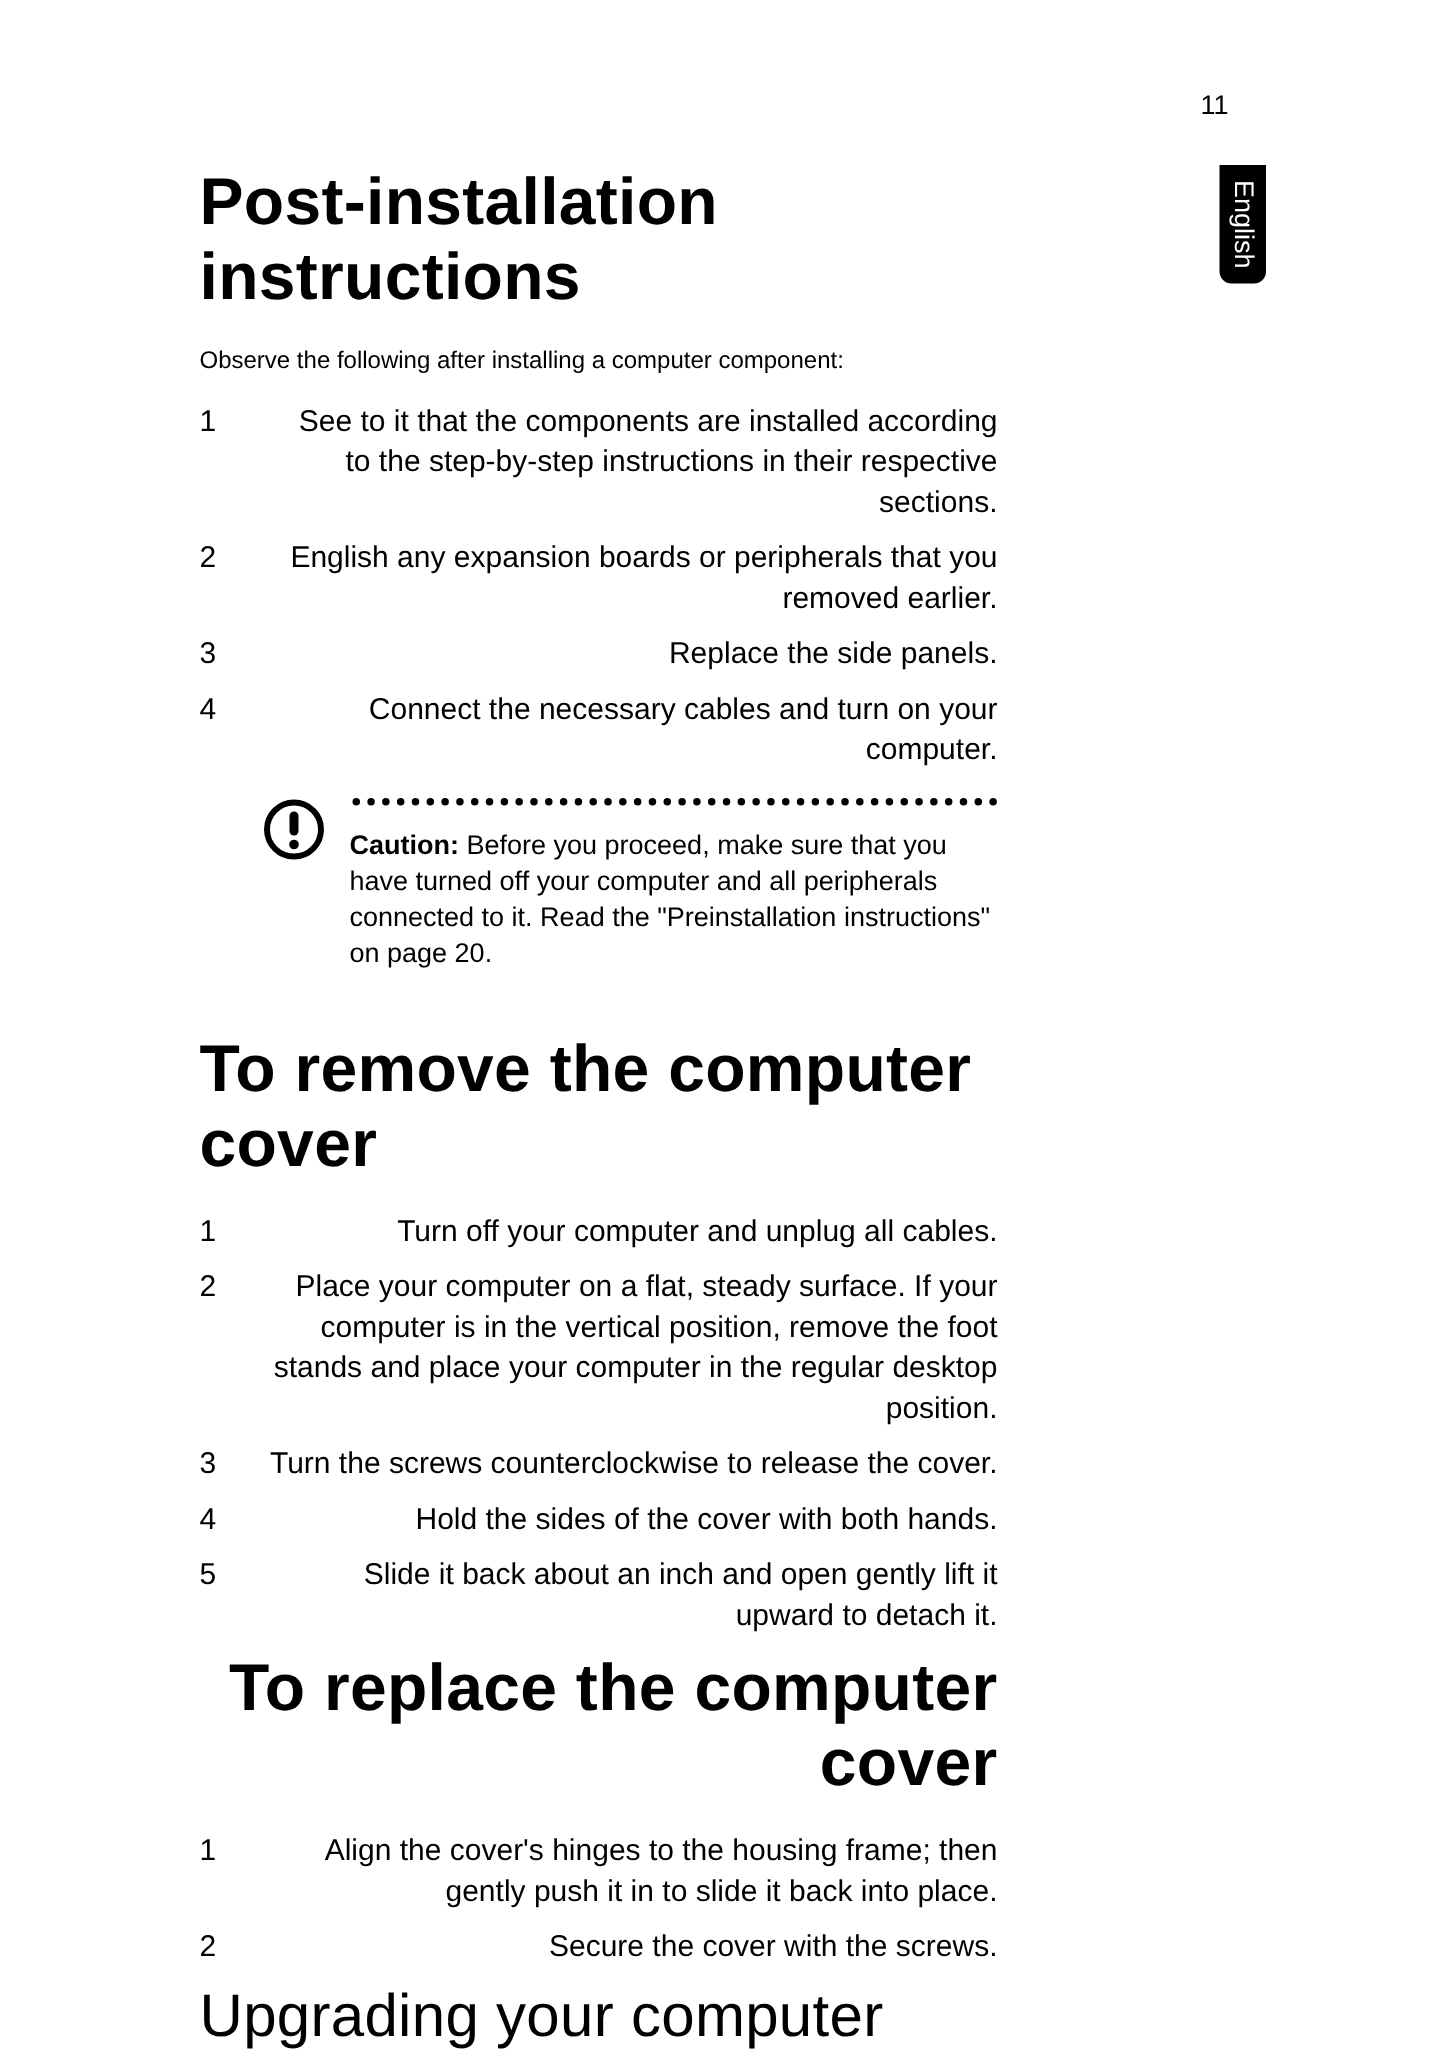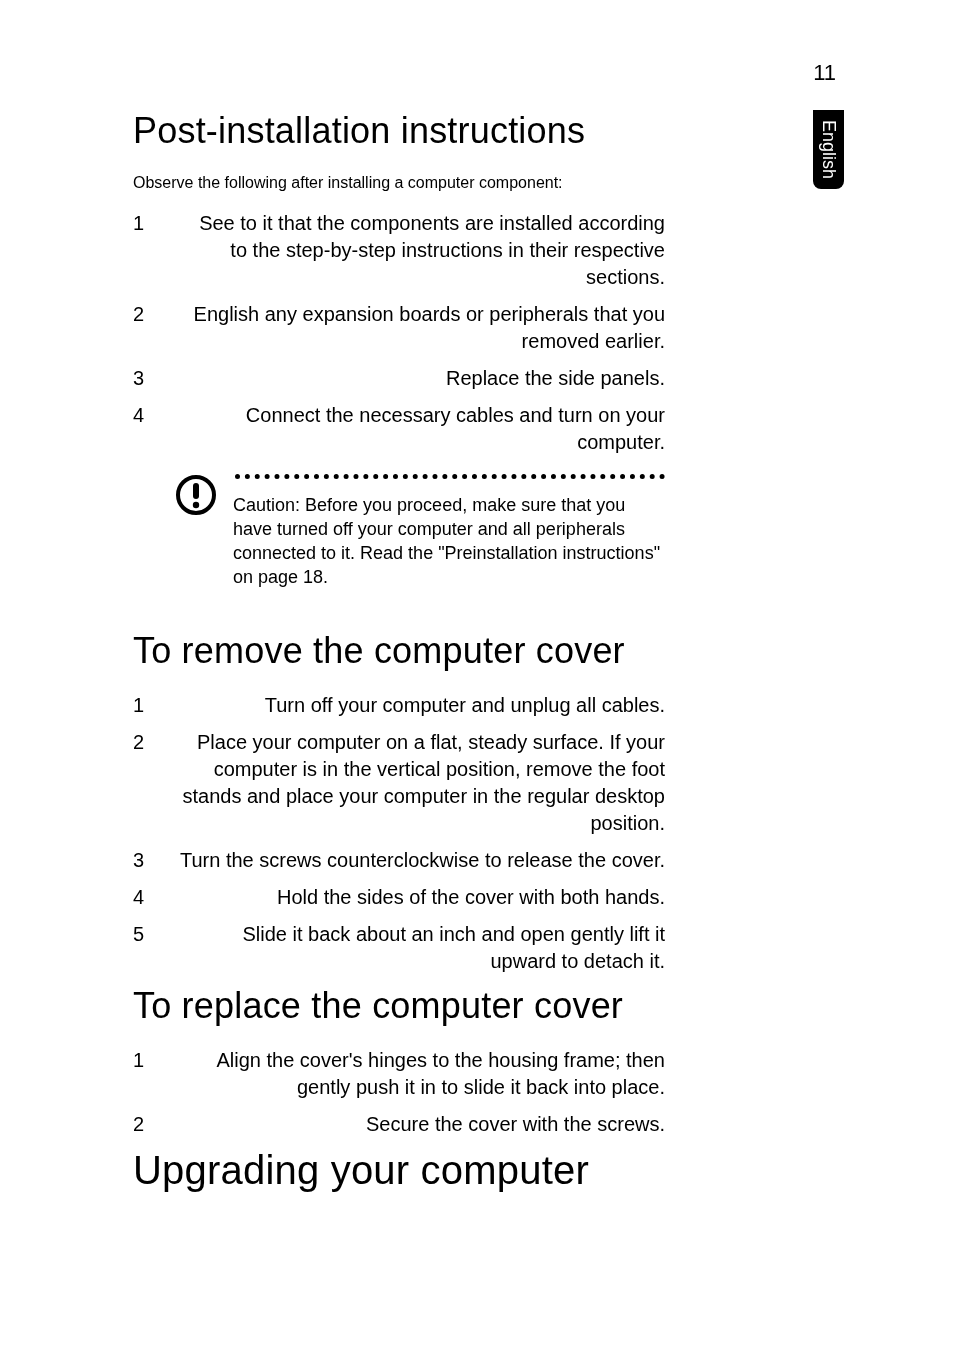--- a/index.html
+++ b/index.html
@@ -11,42 +11,42 @@
       width: 954px;
       height: 1369px;
       background: #fff;
       font-family: 'Segoe UI', Tahoma, Arial, sans-serif;
       position: relative;
       color: #000;
     }
     .page-number {
       position: absolute;
       top: 60px;
-      right: 118px;
-      font-size: 22px;
+      right: 135px;
+      font-size: 18px;
     }
     .side-tab {
       position: absolute;
       top: 110px;
       right: 110px;
       background: #000;
       color: #fff;
       writing-mode: vertical-rl;
       text-orientation: mixed;
       padding: 10px 5px;
       font-size: 18px;
       border-radius: 0 0 8px 8px;
     }
     .content {
       padding: 110px 155px 0 133px;
       max-width: 820px;
     }
     h2 {
-      font-size: 36px;
-      font-weight: normal;
+      font-size: 44px;
+      font-weight: bold;
       margin-bottom: 20px;
       letter-spacing: 0.2px;
     }
     h1 {
       font-size: 40px;
       font-weight: normal;
       margin-top: 4px;
       margin-bottom: 18px;
       letter-spacing: 0.2px;
     }
@@ -95,26 +95,27 @@
       border: none;
       border-top: 5px dotted #000;
       margin-bottom: 14px;
       margin-left: 2px;
     }
     .caution-text {
       font-size: 18px;
       line-height: 1.35;
     }
     .caution-text .bold {
-      font-weight: normal;
+      font-weight: bold;
     }
     .section-gap {
       margin-top: 40px;
     }
     .section-gap-sm {
+      text-align: right;
     }
   </style>
 </head>
 <body>
 
 <div class="page-number">11</div>
 <div class="side-tab">English</div>
 
 <div class="content">
 
@@ -131,21 +132,21 @@
   <div class="caution-block">
     <div class="caution-icon">
       <svg viewBox="0 0 42 42">
         <circle cx="21" cy="21" r="18" fill="none" stroke="#000" stroke-width="4"></circle>
         <rect x="18" y="9" width="6" height="16" rx="3" fill="#000"></rect>
         <circle cx="21" cy="31" r="3.2" fill="#000"></circle>
       </svg>
     </div>
     <div class="caution-right">
       <hr class="dotted-line">
-      <p class="caution-text"><span class="bold">Caution:</span><span> Before you proceed, make sure that you have turned off your computer and all peripherals connected to it. Read the "Preinstallation instructions" on page 18.</span></p>
+      <p class="caution-text"><span class="bold">Caution:</span><span> Before you proceed, make sure that you have turned off your computer and all peripherals connected to it. Read the "Preinstallation instructions" on page 20.</span></p>
     </div>
   </div>
 
 
   <h2 class="section-gap">To remove the computer cover</h2>
   <ol>
     <li>Turn off your computer and unplug all cables.</li>
     <li>Place your computer on a flat, steady surface. If your computer is in the vertical position, remove the foot stands and place your computer in the regular desktop position.</li>
     <li>Turn the screws counterclockwise to release the cover.</li>
     <li>Hold the sides of the cover with both hands.</li>

